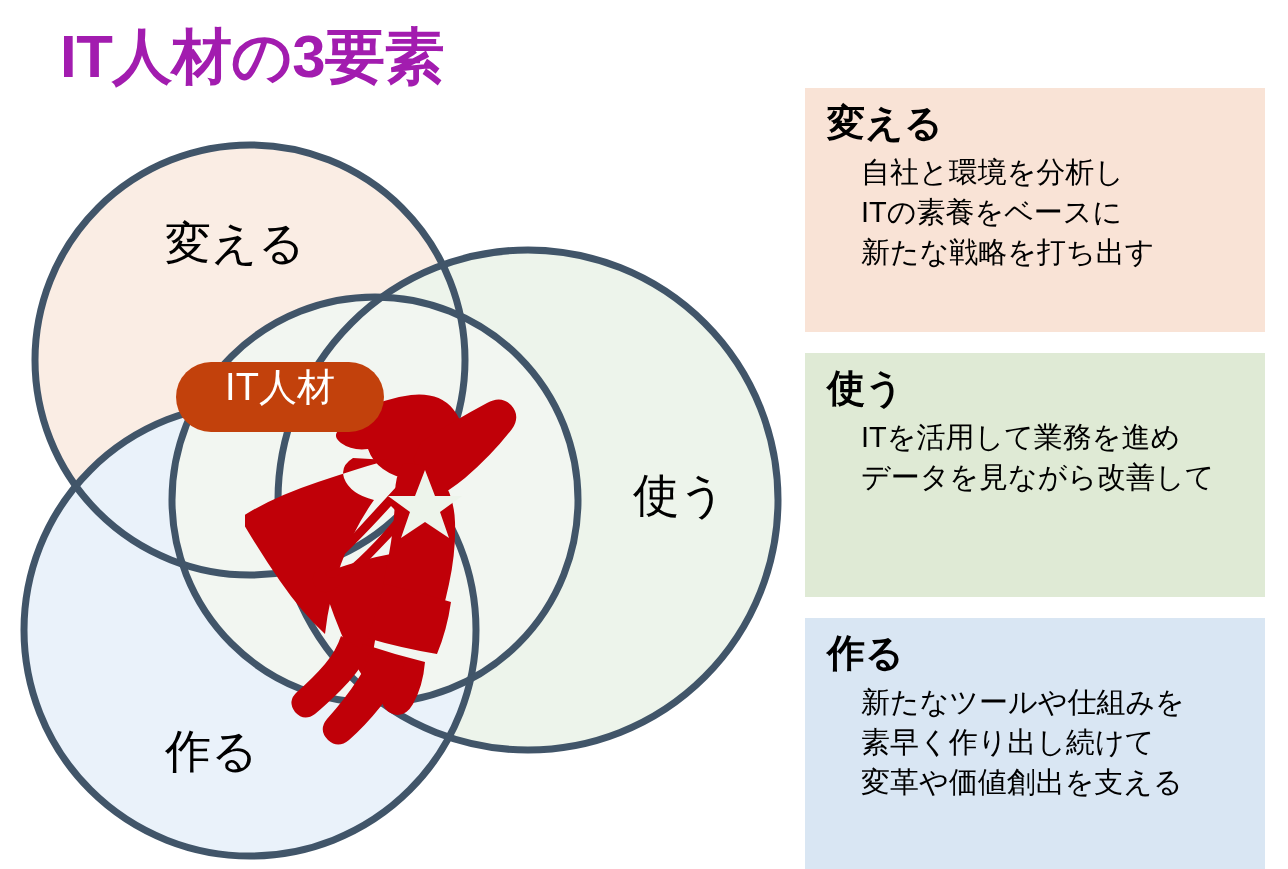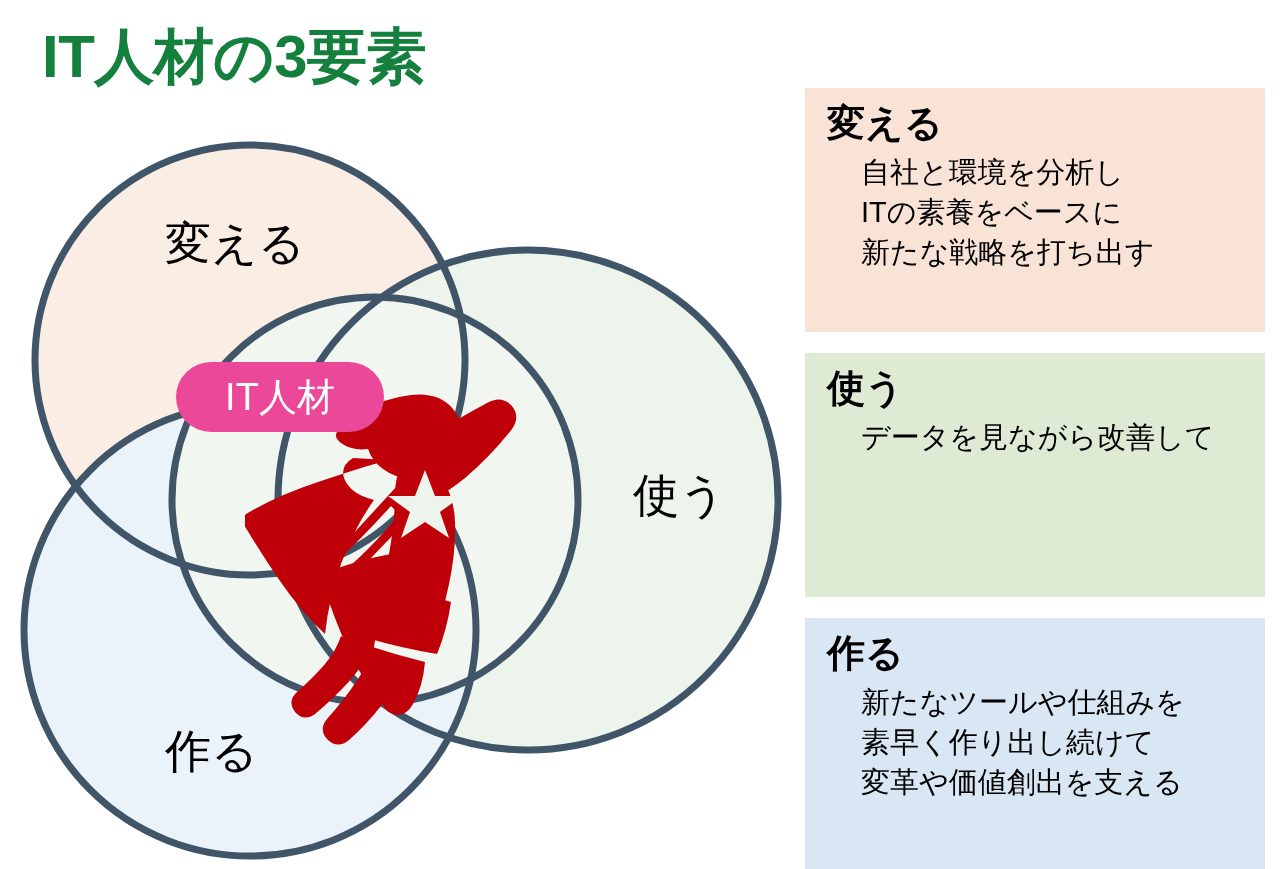--- a/index.html
+++ b/index.html
@@ -13,28 +13,28 @@
     height: 869px;
     position: relative;
     overflow: hidden;
     font-family: "Liberation Sans", "DejaVu Sans", sans-serif;
     color: #000000;
   }
 
   
   #page-title {
     position: absolute;
-    left: 42px;
+    left: 60px;
     top: 24px;
     font-size: 60px;
     font-weight: bold;
     letter-spacing: -0.5px;
     line-height: 1.1;
     white-space: nowrap;
-    color: #15803d;
+    color: #a21caf;
   }
 
   
   #venn-diagram {
     position: absolute;
     left: 0px;
     top: 110px;
     width: 810px;
     height: 759px;
   }
@@ -60,26 +60,26 @@
   #venn-label-tsukau { left: 633px; top: 362px; }
   #venn-label-tsukuru{ left: 165px; top: 618px; }
 
   
   #it-talent-pill {
     position: absolute;
     left: 176px;
     top: 252px;
     width: 208px;
     height: 70px;
-    background: #ec4899;
+    background: #c2410c;
     border-radius: 35px;
     color: #ffffff;
     font-size: 38px;
     display: flex;
-    align-items: center;
+    align-items: flex-start;
     justify-content: center;
     letter-spacing: 0px;
     white-space: nowrap;
   }
 
   
   #hero-icon {
     position: absolute;
     left: 245px;
     top: 268px;
@@ -192,20 +192,21 @@
     <div class="panel-body">
       <span class="line">自社と環境を分析し</span>
       <span class="line">ITの素養をベースに</span>
       <span class="line">新たな戦略を打ち出す</span>
     </div>
   </div>
 
   <div class="info-panel" id="info-panel-1">
     <div class="panel-heading">使う</div>
     <div class="panel-body">
+      <span class="line">ITを活用して業務を進め</span>
       <span class="line">データを見ながら改善して</span>
     </div>
   </div>
 
   <div class="info-panel" id="info-panel-2">
     <div class="panel-heading">作る</div>
     <div class="panel-body">
       <span class="line">新たなツールや仕組みを</span>
       <span class="line">素早く作り出し続けて</span>
       <span class="line">変革や価値創出を支える</span>

